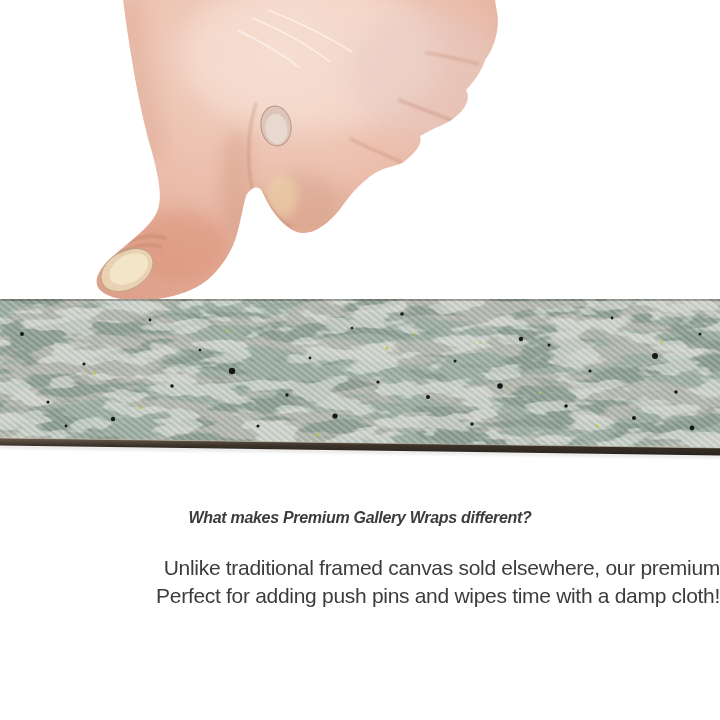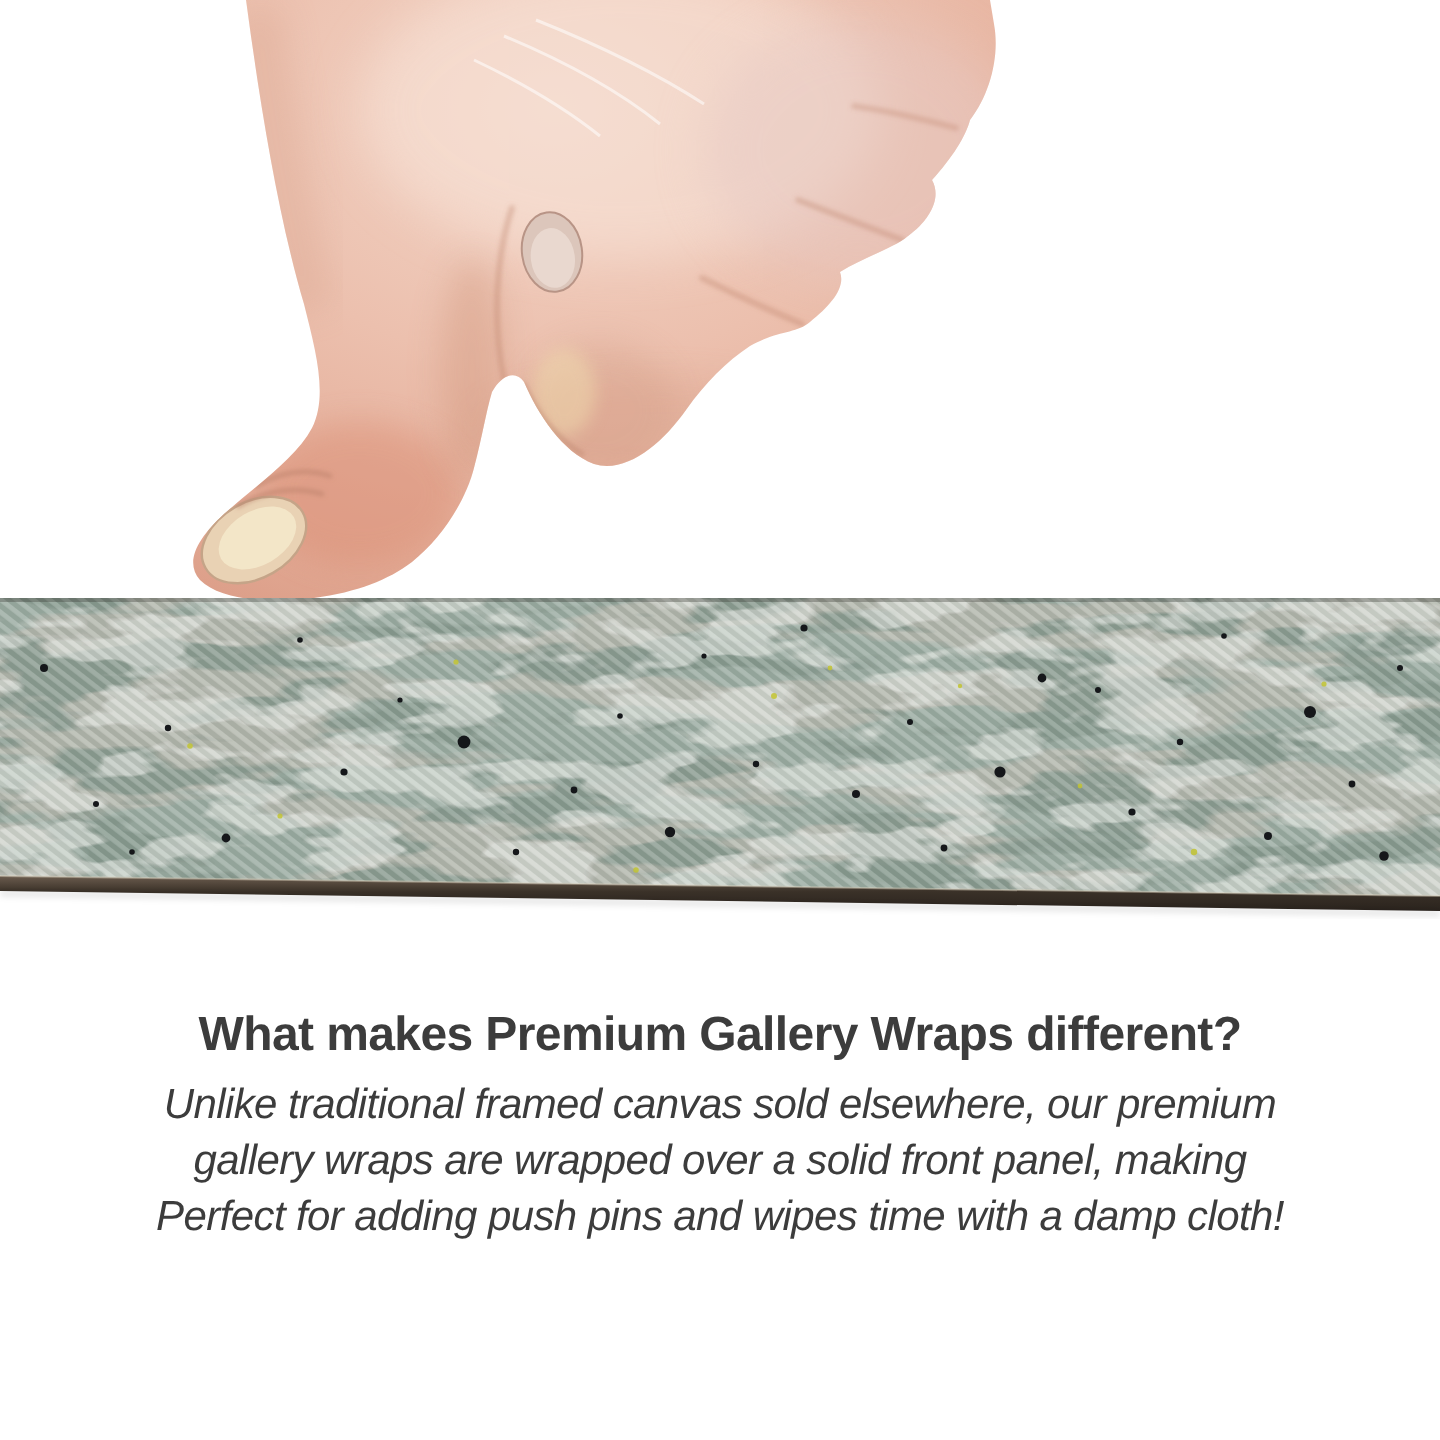--- a/index.html
+++ b/index.html
@@ -8,26 +8,27 @@
     background:#ffffff;overflow:hidden;
     font-family:"Liberation Sans",sans-serif;
   }
   .hand-wrap{position:absolute;top:0;left:0;width:720px;height:300px;}
   .strip-wrap{position:absolute;top:298px;left:0;width:720px;height:162px;}
   .copy{
     position:absolute;top:503px;left:0;right:0;
     text-align:center;color:#3c3c3c;
   }
   .copy .heading{
-    font-weight:700;font-size:24px;line-height:30px;
-    letter-spacing:-0.3px;margin:0 0 6px 0;
+    font-style:italic;font-weight:700;font-size:16px;line-height:30px;
+    letter-spacing:-0.3px;margin:0 0 21px 0;
   }
   .copy .body-line{
-    font-style:italic;font-weight:400;font-size:21px;line-height:28px;
+    font-weight:400;font-size:21px;line-height:28px;
     letter-spacing:-0.3px;
+    text-align:right;
   }
   svg{display:block;}
 </style>
 </head>
 <body>
 
 <div id="stage">
 
   <div class="hand-wrap">
     <svg width="720" height="300" viewBox="0 0 720 300">
@@ -201,17 +202,16 @@
 
       <path d="M0,140 L720,150 L720,157.5 L0,147.5 Z" fill="url(#edgeGrad)"></path>
       <path d="M0,140 L720,150" stroke="rgba(220,210,190,0.45)" stroke-width="1" fill="none"></path>
       <path d="M0,147.5 L720,157.5 L720,160 L0,150 Z" fill="rgba(0,0,0,0.12)" filter="url(#sb2)"></path>
     </svg>
   </div>
 
   <div class="copy">
     <div class="heading">What makes Premium Gallery Wraps different?</div>
     <div class="body-line">Unlike traditional framed canvas sold elsewhere, our premium</div>
-    <div class="body-line">gallery wraps are wrapped over a solid front panel, making</div>
     <div class="body-line">Perfect for adding push pins and wipes time with a damp cloth!</div>
   </div>
 
 </div>
 
 </body></html>

